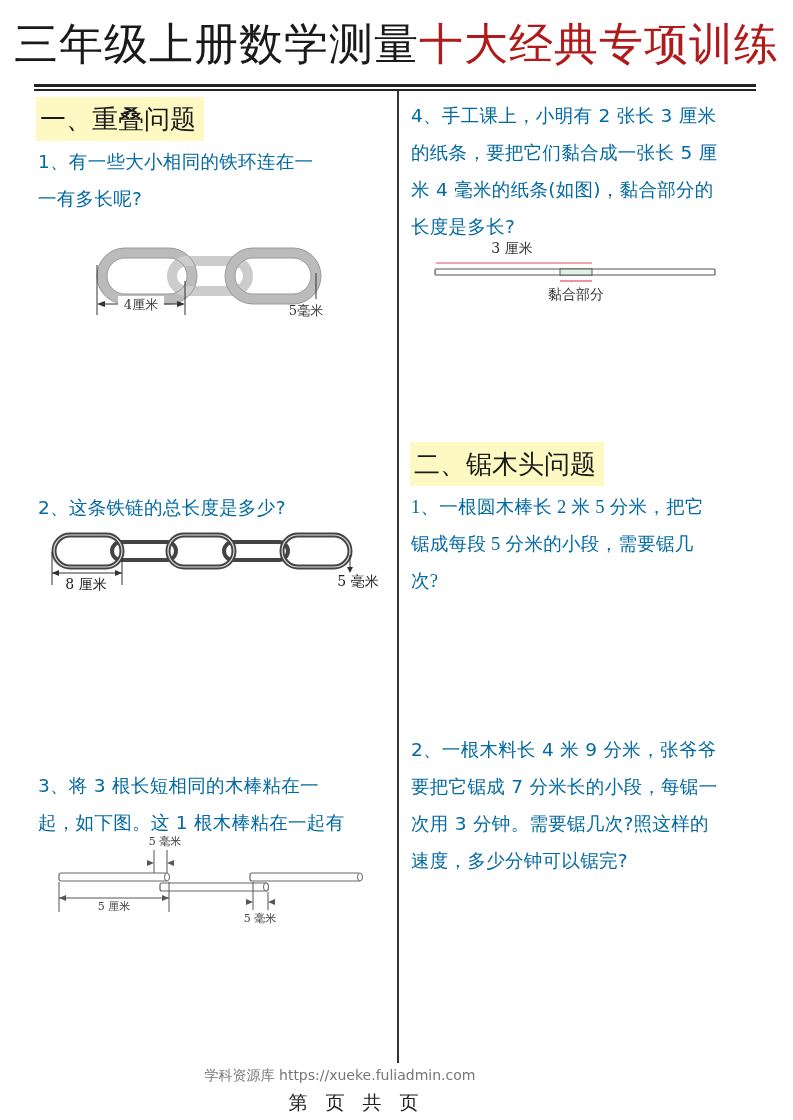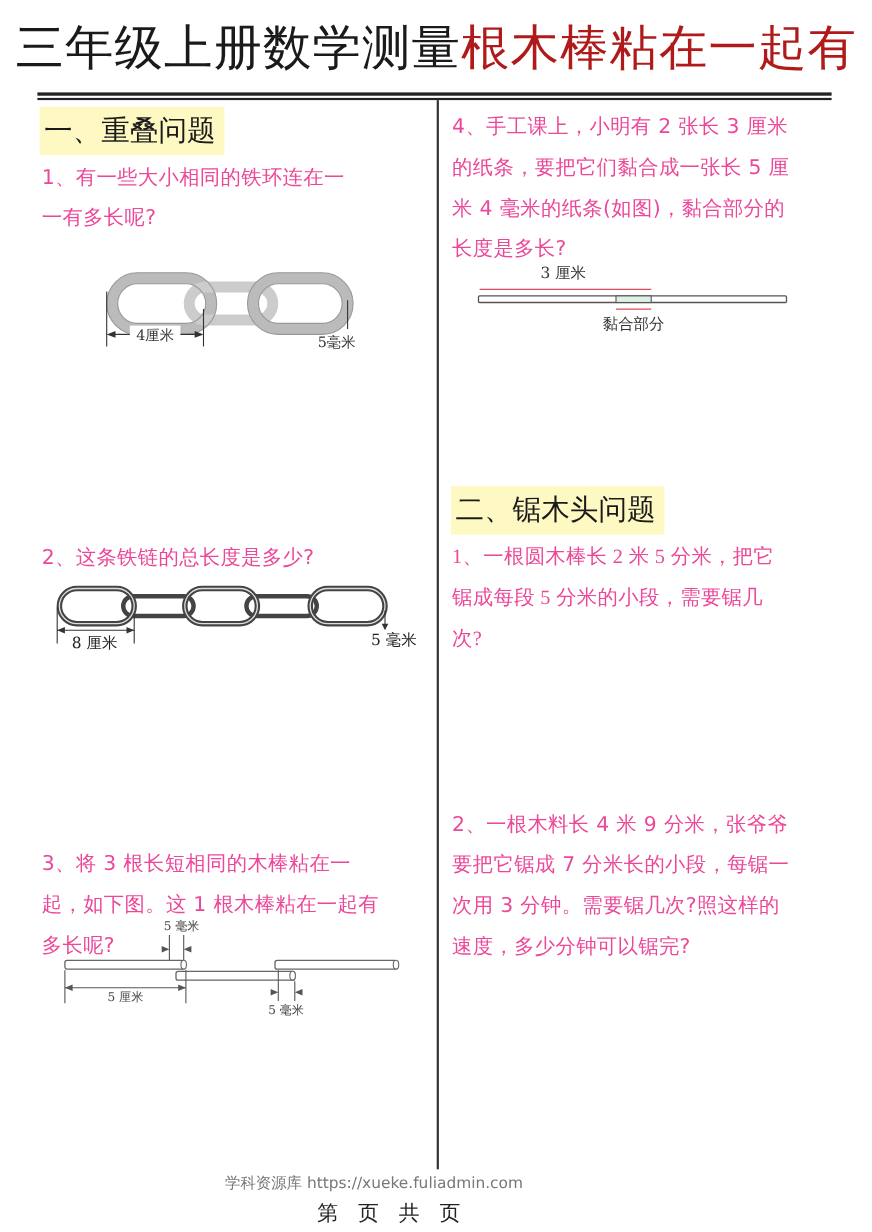--- a/index.html
+++ b/index.html
@@ -15,39 +15,39 @@
     .title .black { color: #1a1a1a; }
     .title .red { color: #b01a1a; }
     .rule1 { position: absolute; left: 34px; width: 722px; top: 84px; height: 3px; background: #222; }
     .rule2 { position: absolute; left: 34px; width: 722px; top: 89px; height: 2px; background: #222; }
     .vdivider { position: absolute; left: 397px; top: 91px; width: 1.5px; height: 972px; background: #333; }
     .section-header {
       position: absolute; background: #fef9c3; font-size: 26px; line-height: 44px;
       padding: 0 8px 0 4px; color: #1a1a1a; white-space: nowrap;
     }
     .q {
-      position: absolute; font-size: 18.5px; line-height: 37px; color: #ec4899; letter-spacing: 0.3px;
+      position: absolute; font-size: 18.5px; line-height: 37px; color: #0369a1; letter-spacing: 0.3px;
     }
     .q p { margin: 0; white-space: nowrap; }
     .fig { position: absolute; }
     .fig text { font-family: "DejaVu Serif", "Liberation Serif", serif; }
     .footer-site {
       position: absolute; left: 0; width: 680px; top: 1067px; text-align: center;
       font-size: 14px; color: #777;
     }
     .footer-page {
       position: absolute; left: 0; width: 713px; top: 1090px; text-align: center;
       font-size: 19px; color: #222; letter-spacing: 6px;
     }
   </style>
 </head>
 <body>
 
 <div class="title">
-  <span class="black">三年级上册数学测量</span><span class="red">根木棒粘在一起有</span>
+  <span class="black">三年级上册数学测量</span><span class="red">十大经典专项训练</span>
 </div>
 <div class="rule1"></div>
 <div class="rule2"></div>
 <div class="vdivider"></div>
 
 <div class="section-header" style="left:36px; top:97px;">一、重叠问题</div>
 
 <div class="q" style="left:38px; top:143px;">
   <p>1、有一些大小相同的铁环连在一</p>
   <p>一有多长呢?</p>
@@ -100,21 +100,20 @@
   <polygon points="76,43 69,40 69,46" fill="#333"></polygon>
   <text x="40" y="59" font-size="14" text-anchor="middle" fill="#222">8 厘米</text>
   <line x1="304" y1="25" x2="304" y2="40" stroke="#333" stroke-width="1"></line>
   <polygon points="304,43 301,37 307,37" fill="#333"></polygon>
   <text x="312" y="56" font-size="14" text-anchor="middle" fill="#222">5 毫米</text>
 </svg>
 
 <div class="q" style="left:38px; top:767px;">
   <p>3、将 3 根长短相同的木棒粘在一</p>
   <p>起，如下图。这 1 根木棒粘在一起有</p>
-  <p>多长呢?</p>
 </div>
 
 <svg class="fig" style="left:55px; top:832px;" width="320" height="95">
   <text x="110" y="13" font-size="11" text-anchor="middle" fill="#444">5 毫米</text>
   <line x1="99" y1="18" x2="99" y2="46" stroke="#555" stroke-width="1"></line>
   <line x1="112" y1="18" x2="112" y2="46" stroke="#555" stroke-width="1"></line>
   <polygon points="99,31 92,28 92,34" fill="#555"></polygon>
   <polygon points="112,31 119,28 119,34" fill="#555"></polygon>
   <g fill="#fff" stroke="#666" stroke-width="1.2">
     <rect x="105" y="51" width="108" height="8" rx="2"></rect>

